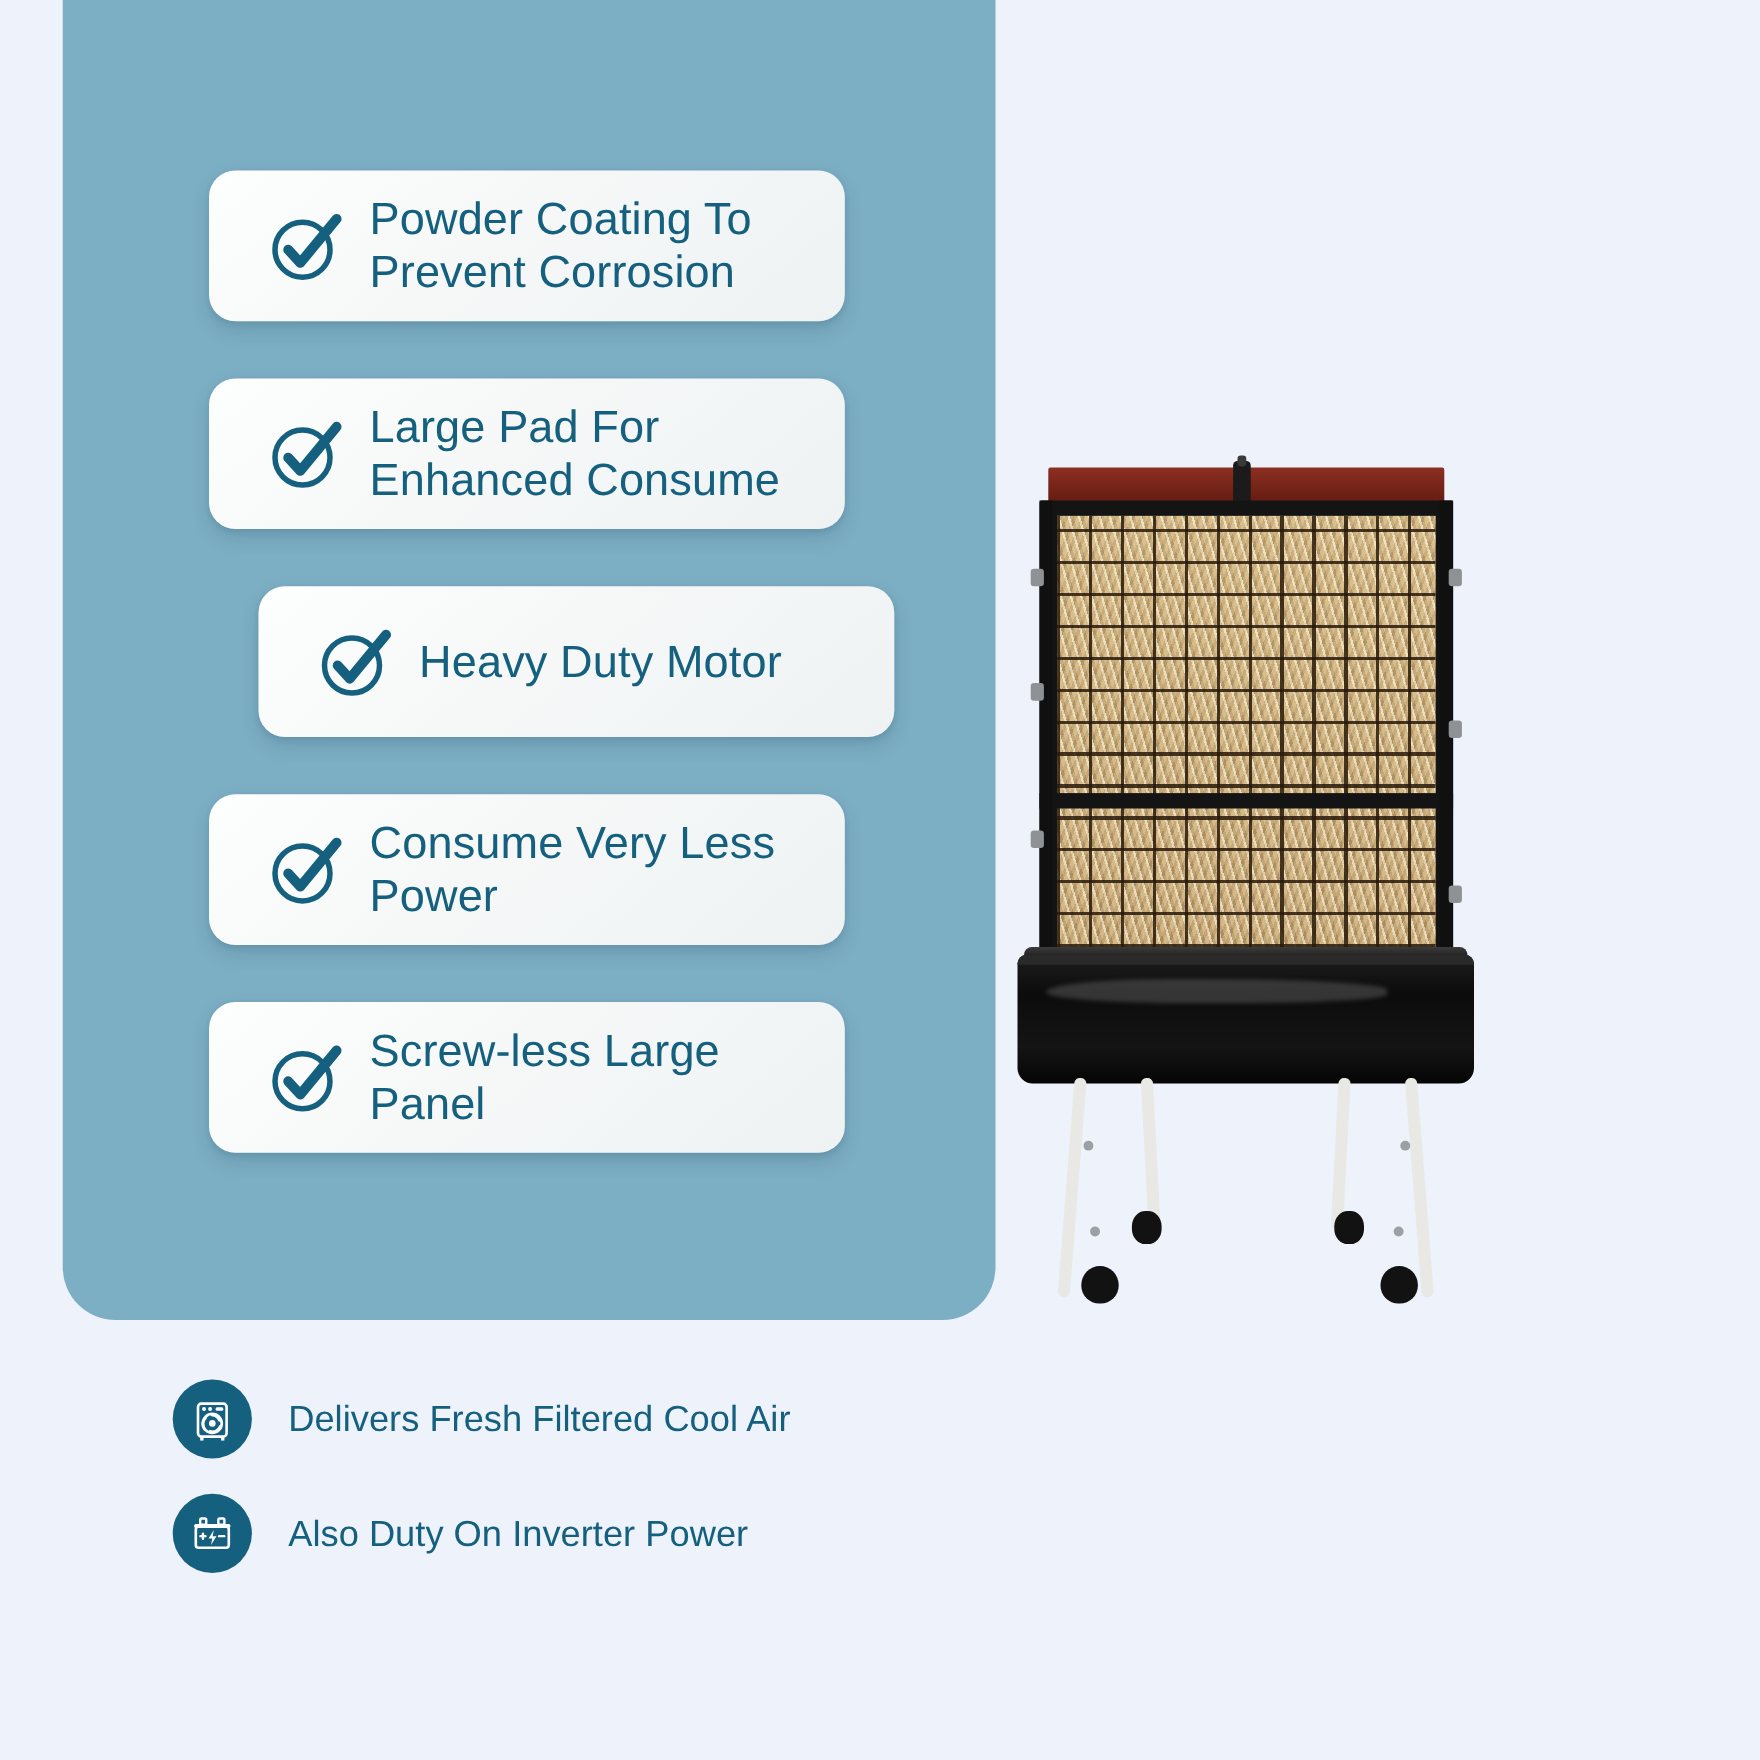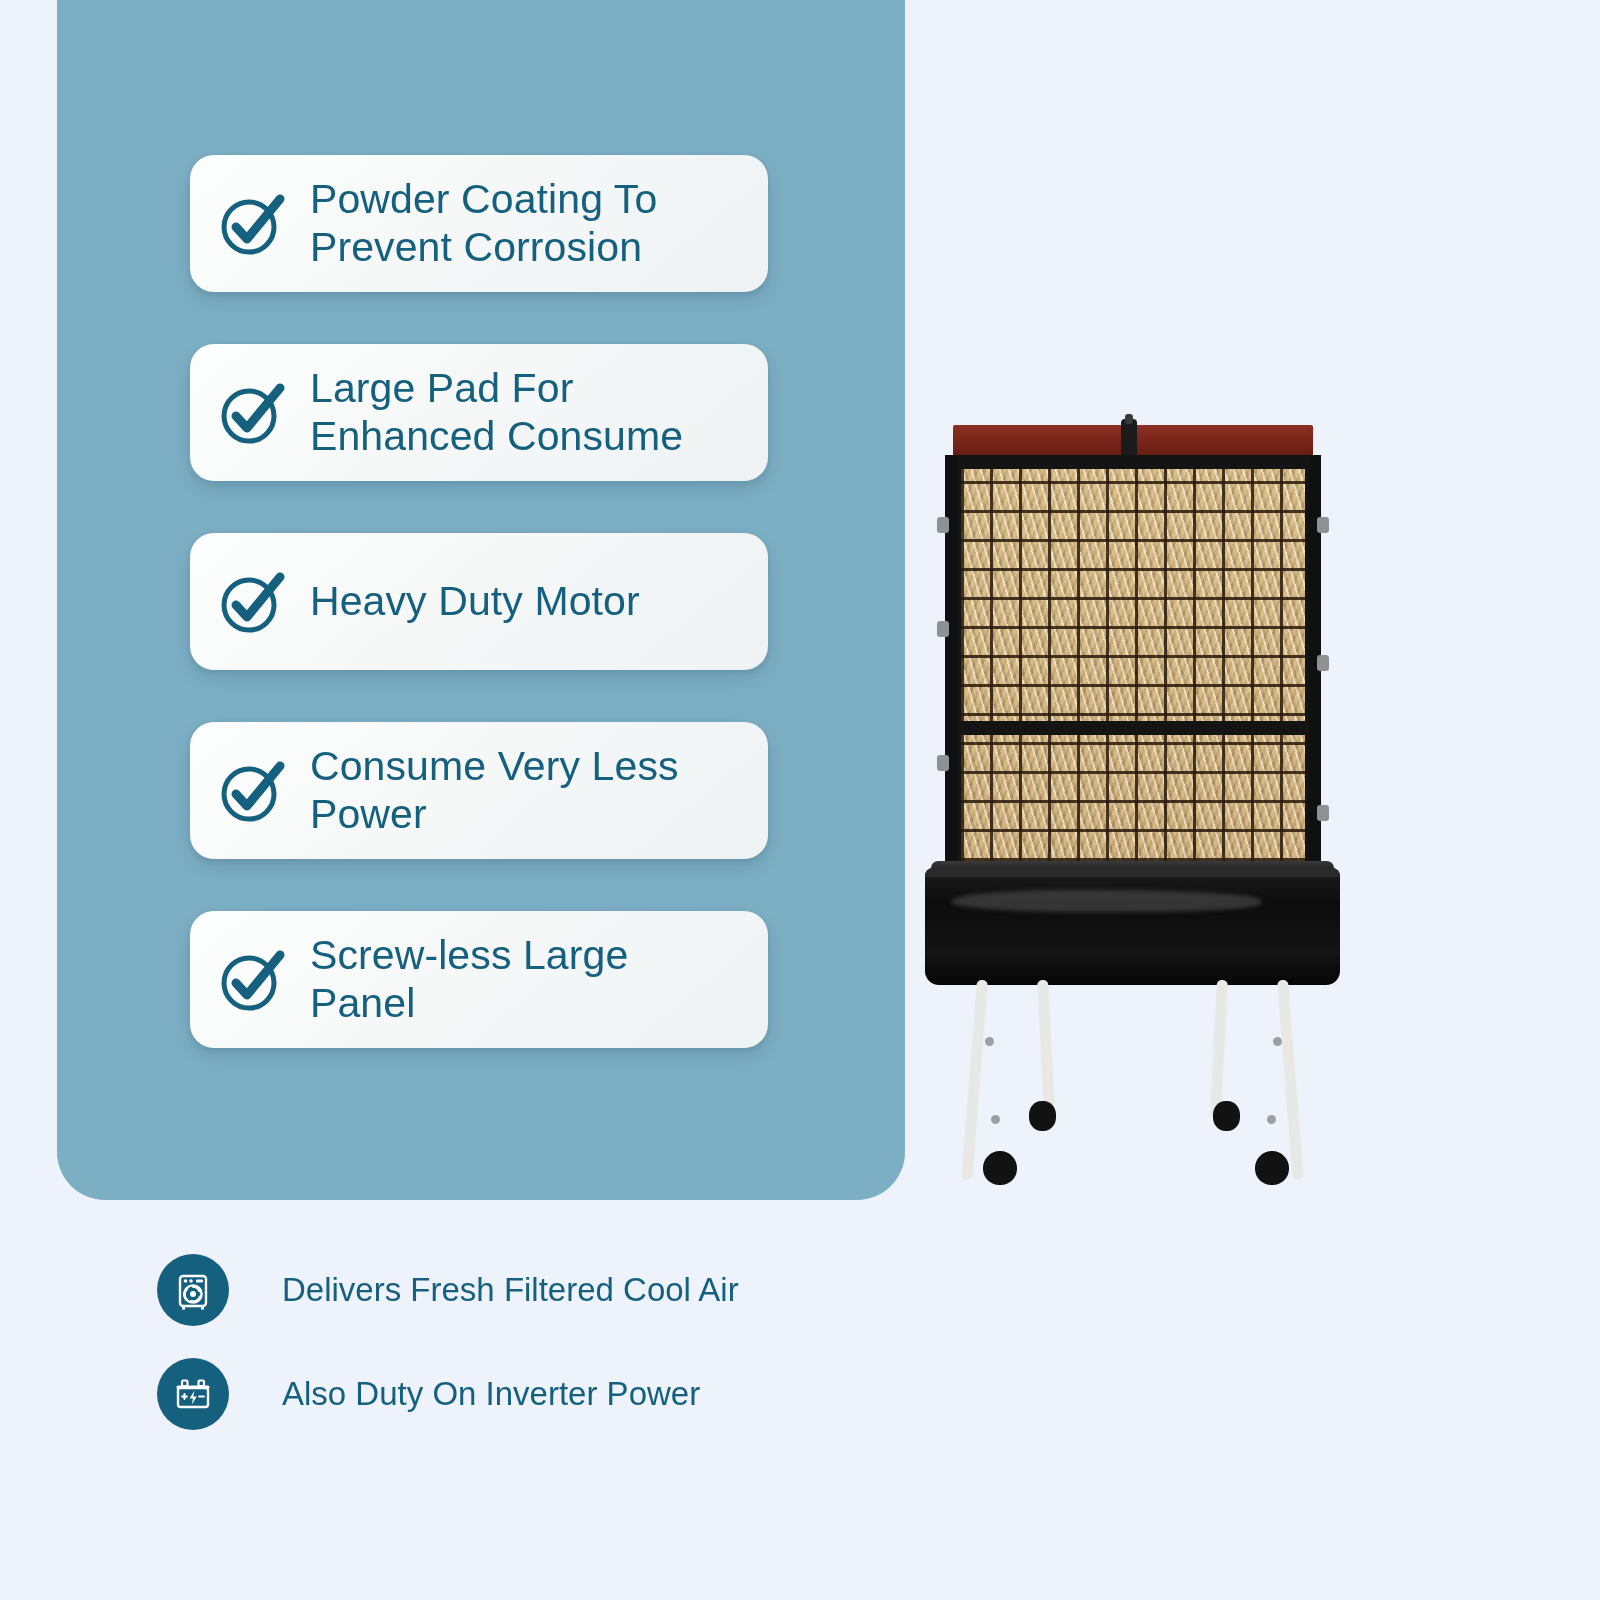--- a/index.html
+++ b/index.html
@@ -21,38 +21,38 @@
 
   
   .cards { position:absolute; left:190px; top:155px; width:578px; }
   .card {
     position:relative;
     width:578px;
     background:linear-gradient(140deg,#fdfefe 0%,#f6f8f8 45%,#eef2f3 100%);
     border-radius:24px;
     box-shadow:0 8px 16px rgba(40,80,100,.18), 0 2px 5px rgba(40,80,100,.12);
     display:flex; align-items:center;
-    padding:0 26px 0 26px;
+    padding:0 26px 0 52px;
     margin-bottom:52px;
   }
   .card.h2 { height:137px; }
-  .card.h1 { height:137px; }
+  .card.h1 { height:137px;margin-left:45px; }
   .card .chk { flex:0 0 auto; width:70px; height:70px; margin-right:24px; }
   .card .chk svg { display:block; width:70px; height:70px; }
   .card .txt {
     color:#15607f;
     font-size:41px;
     line-height:1.16;
     letter-spacing:.1px;
     font-weight:400;
   }
 
   
   .bottom { position:absolute; left:157px; top:1250px; width:900px; }
-  .brow { display:flex; align-items:center; height:80px; margin-bottom:24px;gap:20px; }
+  .brow { display:flex; align-items:center; height:80px; margin-bottom:24px; }
   .brow .bicon {
     flex:0 0 auto; width:72px; height:72px; border-radius:50%;
     background:#15607f; display:flex; align-items:center; justify-content:center;
     margin-right:33px;
   }
   .brow .bicon svg { display:block; }
   .brow .btxt { color:#15607f; font-size:33px; line-height:1.1; }
 
   
   .product { position:absolute; left:925px; top:425px; width:415px; height:760px; }

